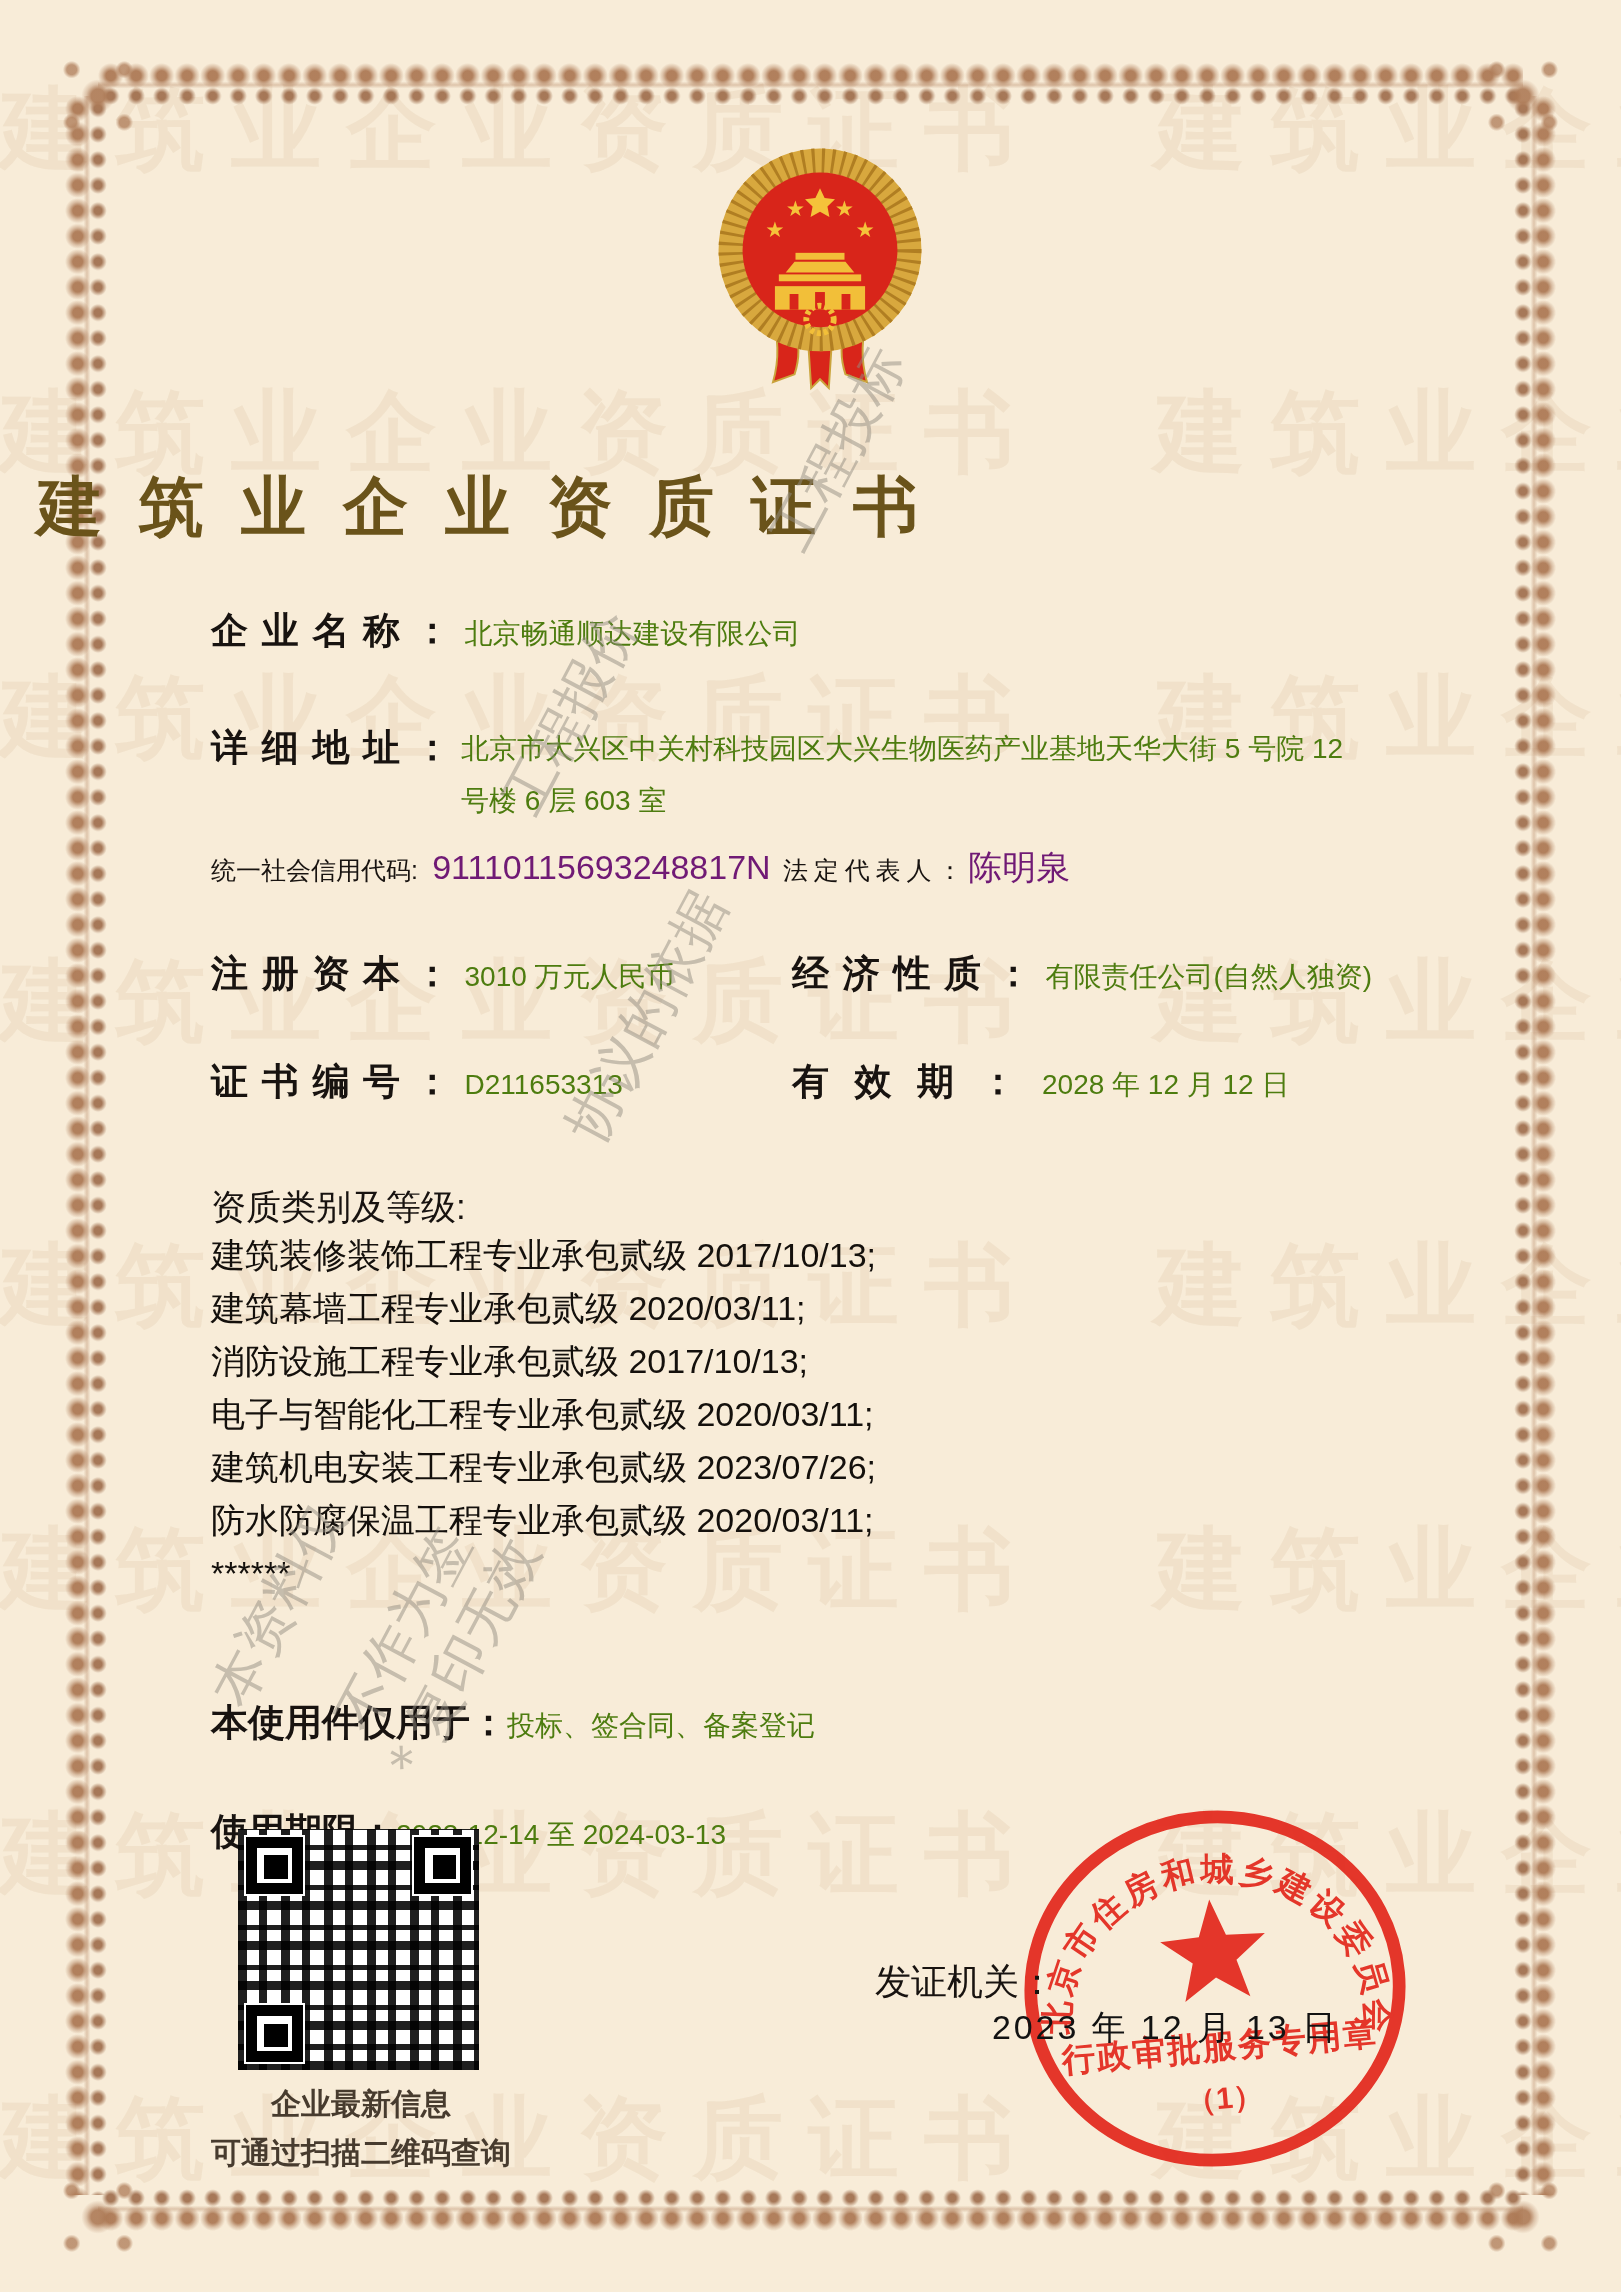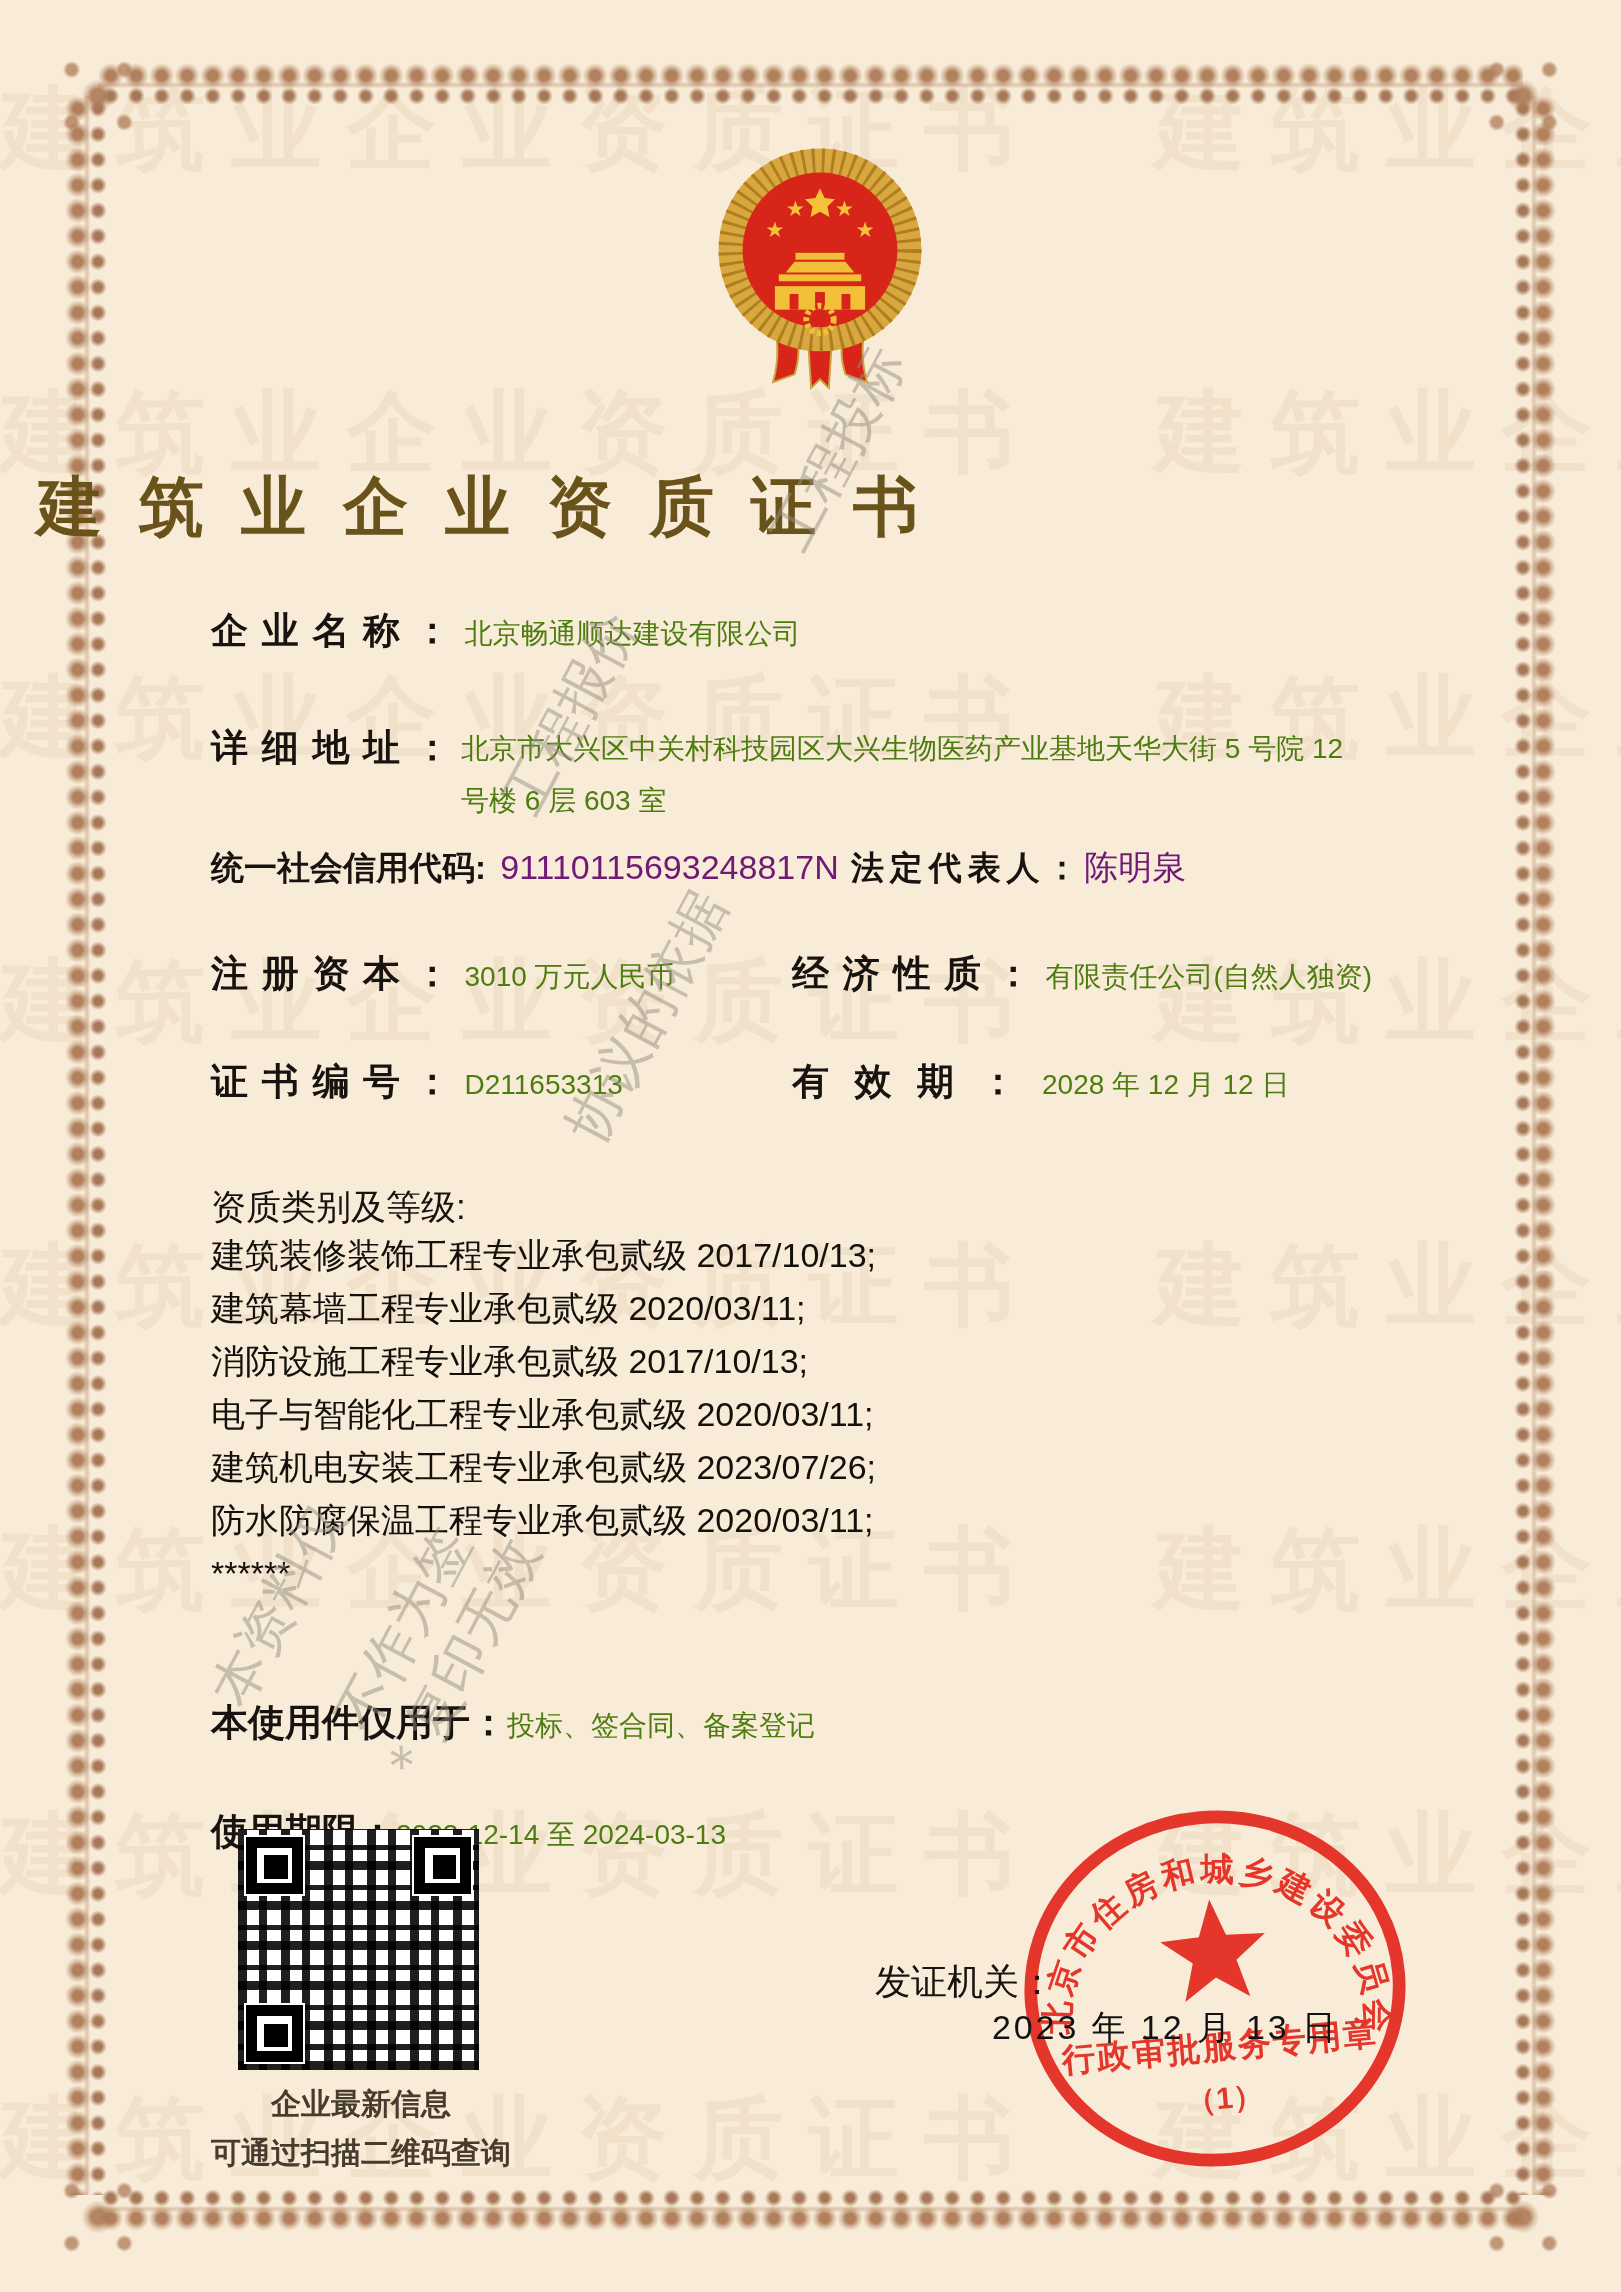--- a/index.html
+++ b/index.html
@@ -44,21 +44,21 @@
   
   .emblem{position:absolute;left:712px;top:147px;width:216px;height:245px;}
   .cert-title{
     position:absolute;left:0;right:0;top:463px;text-align:left;
     font-size:65px;font-weight:bold;color:#6a531a;
     letter-spacing:37px;padding-left:37px;white-space:nowrap;
   }
   
   .row{position:absolute;white-space:nowrap;}
   .lbl{font-weight:bold;font-size:37px;color:#181310;}
-  .lbl-sm{font-weight:bold;font-size:33px;color:#181310;}
+  .lbl-sm{font-weight:normal;font-size:25px;color:#181310;}
   .ls14{letter-spacing:13.7px;}
   .ls6{letter-spacing:5.9px;}
   .ls26{letter-spacing:25.5px;}
   .val{font-size:28px;color:#4d7c0f;}
   .val-sm{font-size:34px;color:#701a75;}
   .addr{line-height:52px;}
   
   .qual-header{position:absolute;left:211px;top:1184px;font-size:35px;font-weight:normal;color:#181310;}
   .qual-list{position:absolute;left:211px;top:1229px;font-size:34px;line-height:53px;color:#14100c;}
   

